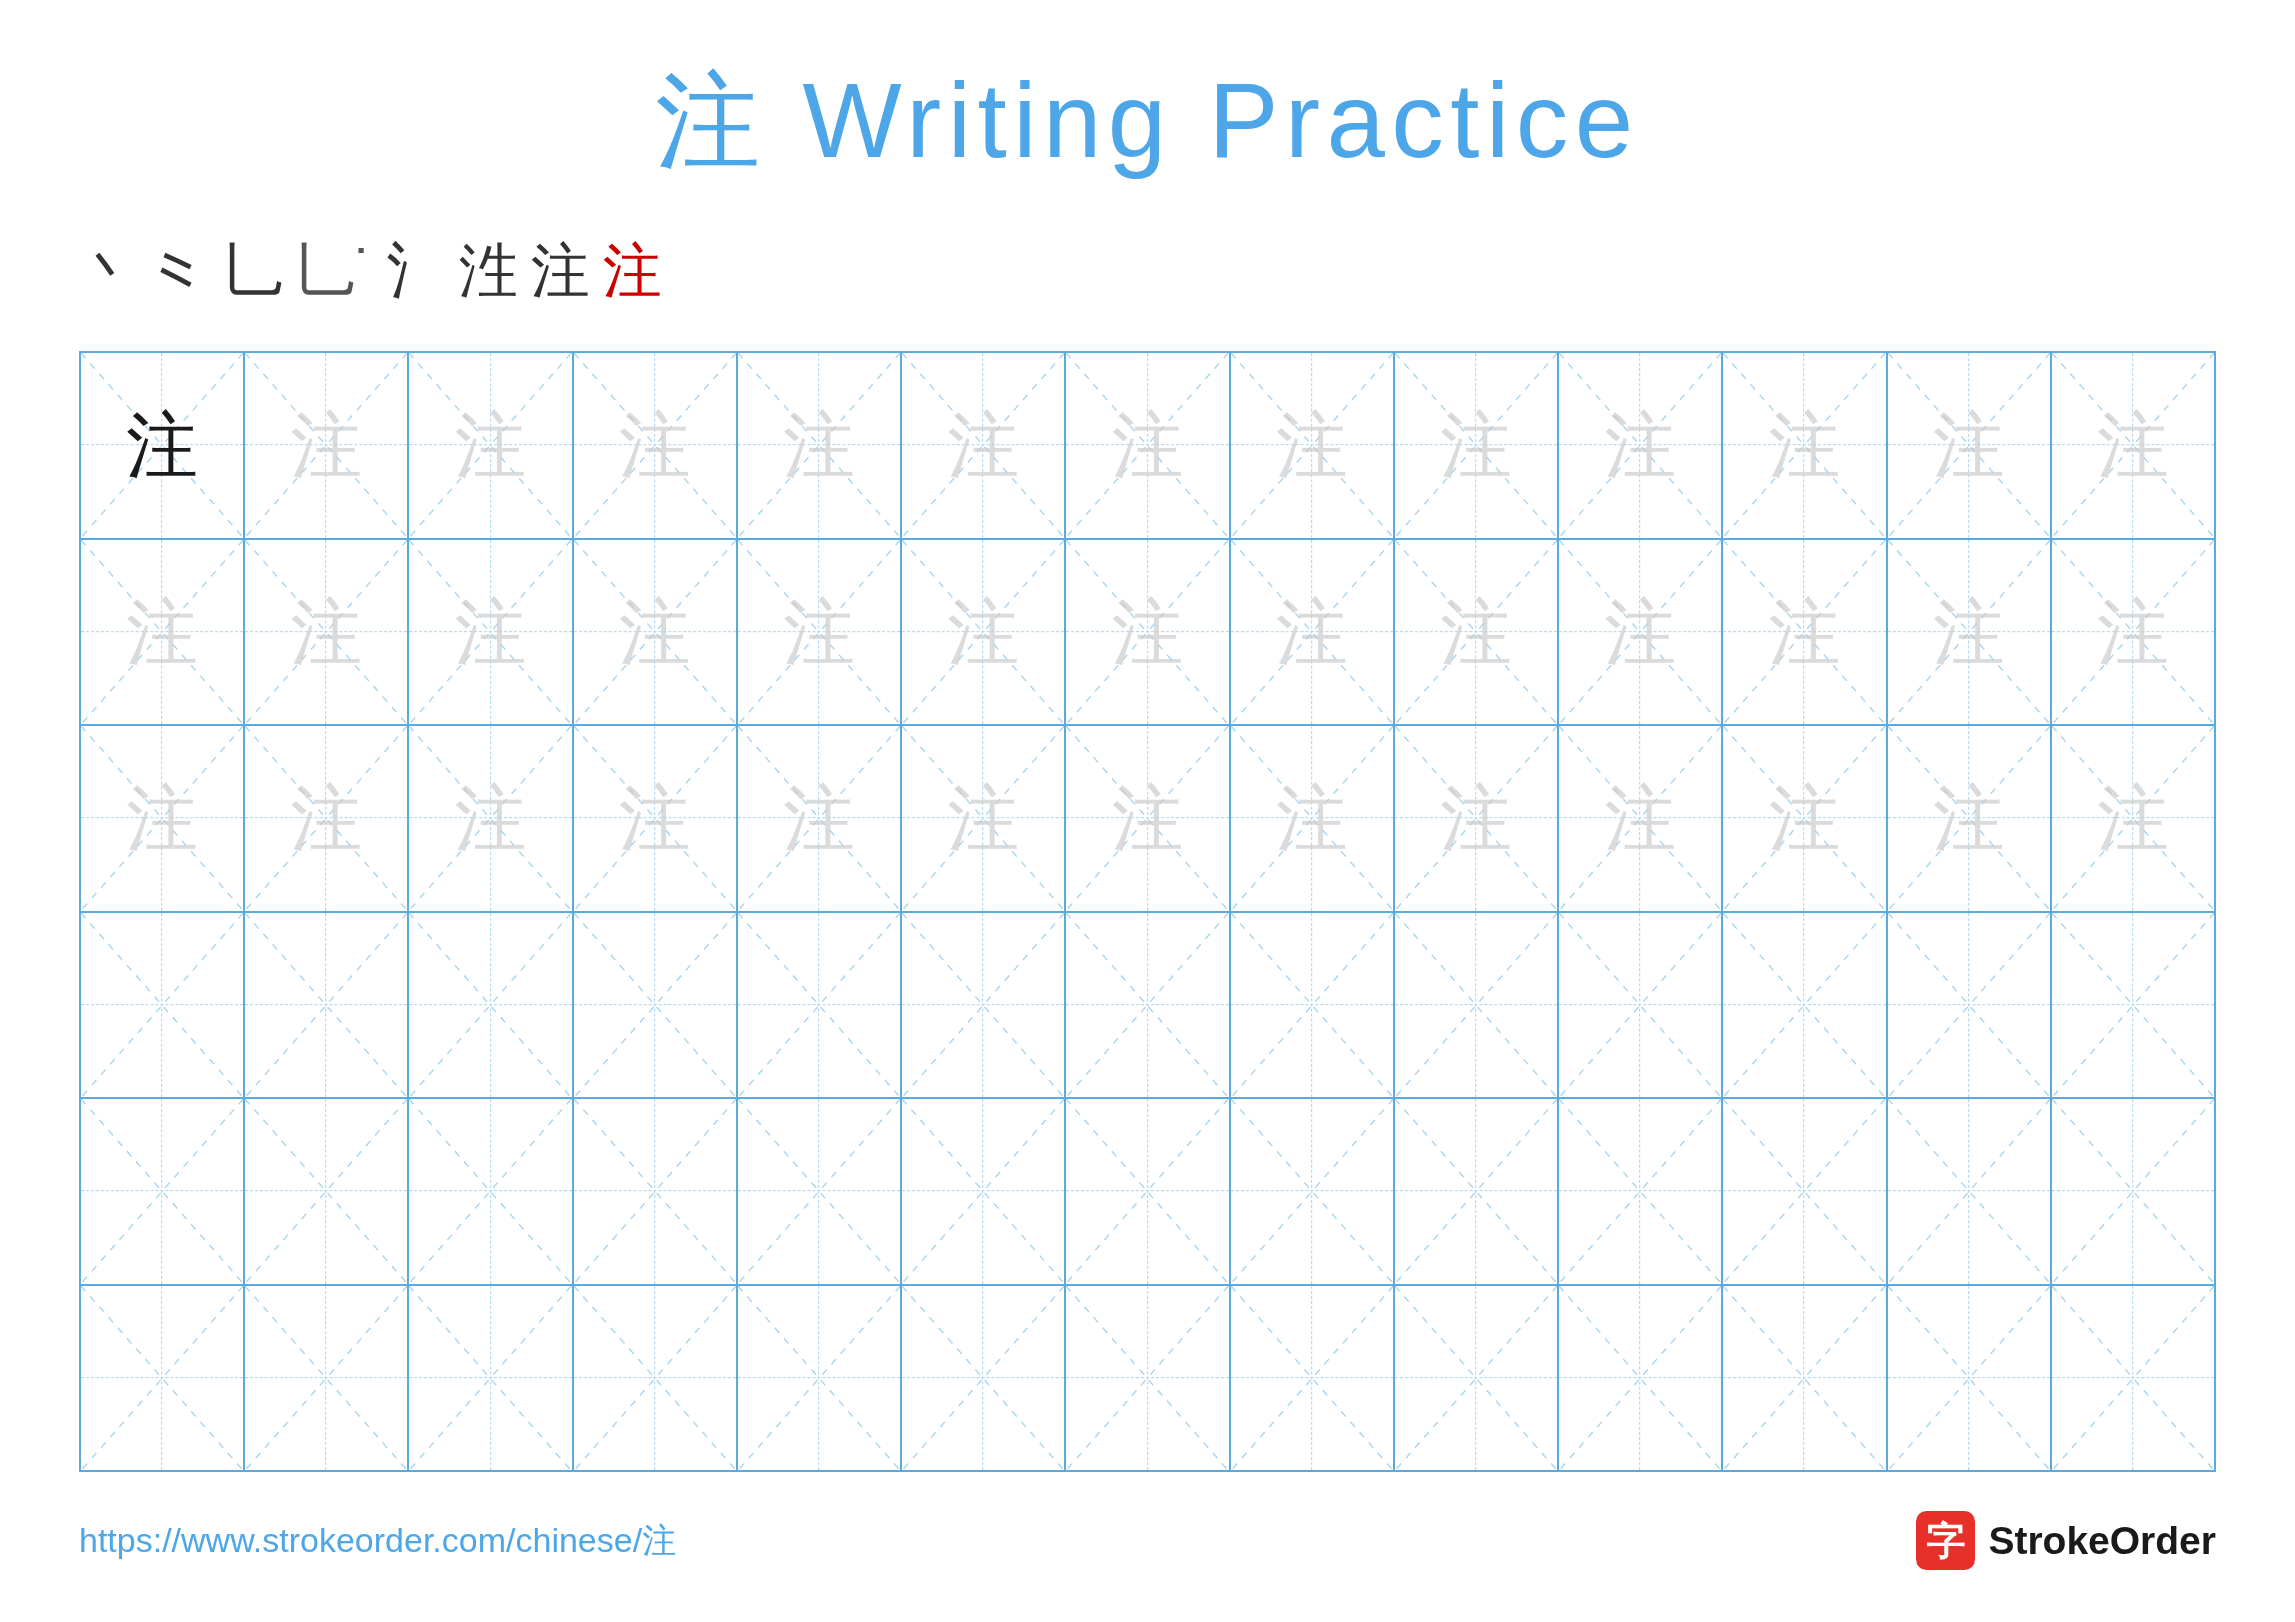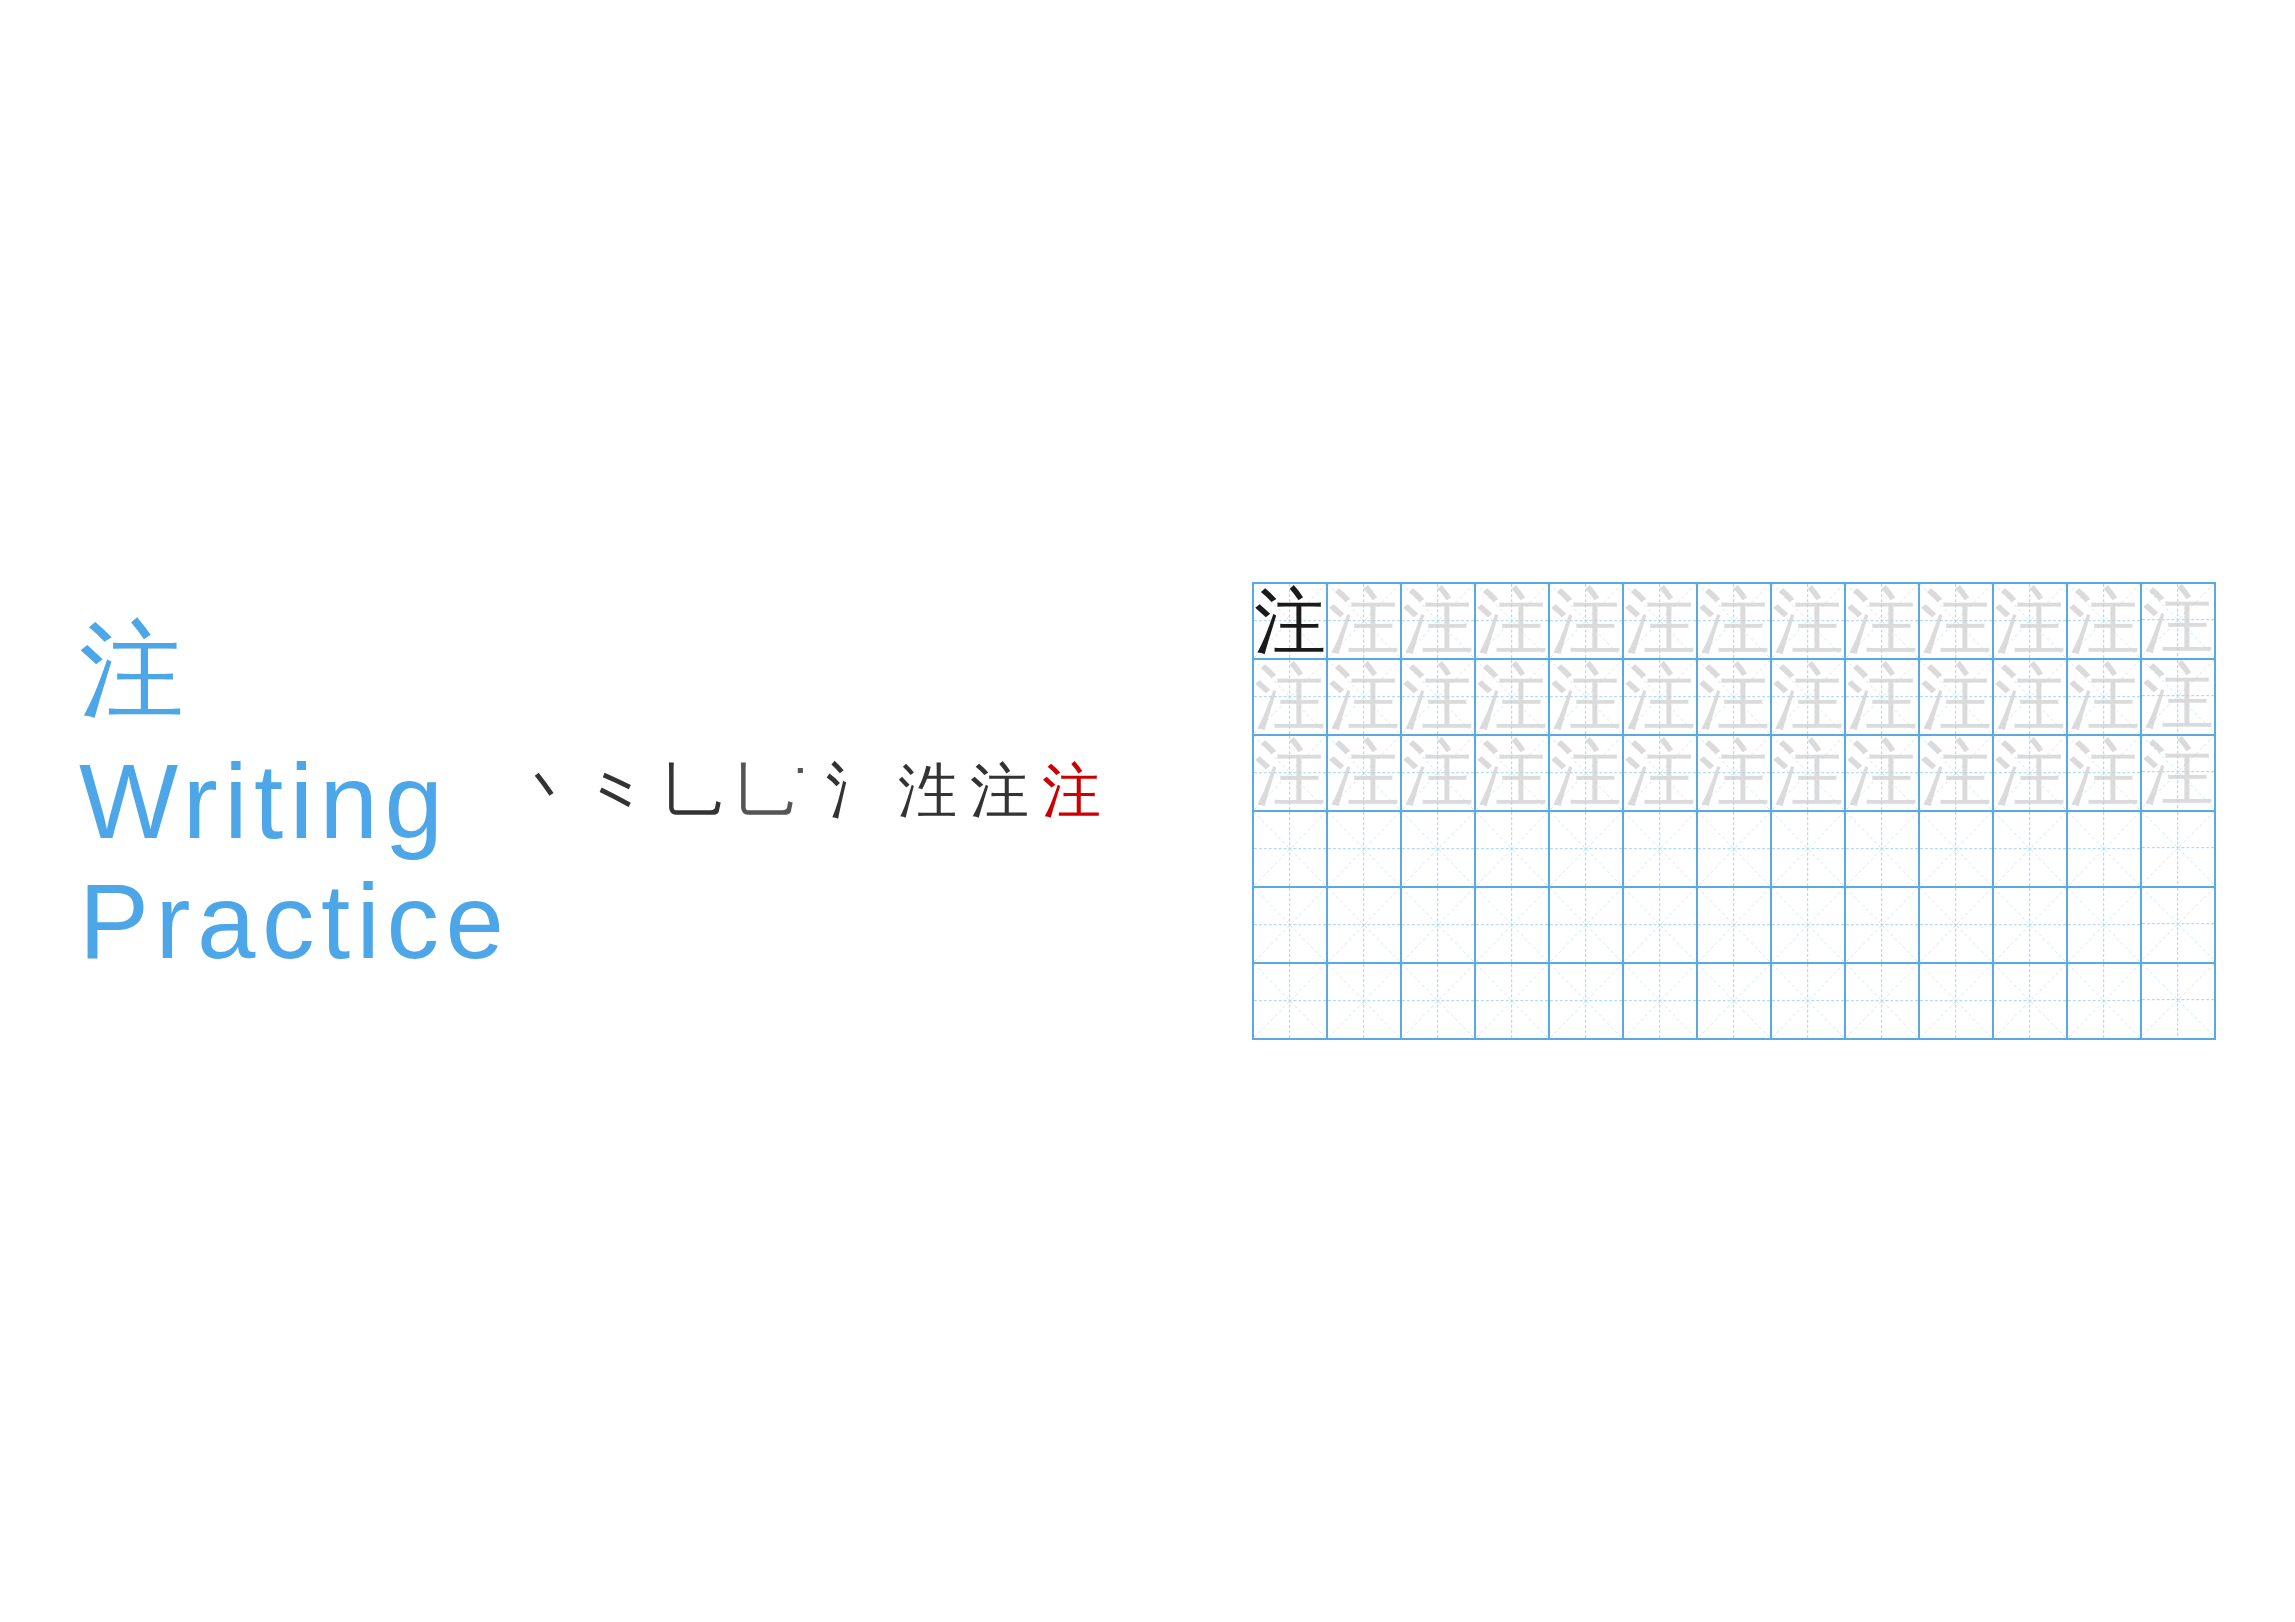--- a/index.html
+++ b/index.html
@@ -9,23 +9,23 @@
       background: #ffffff;
       font-family: Arial, sans-serif;
       position: relative;
       overflow: hidden;
     }
 
     .page-content {
       width: 100%;
       height: 100%;
       display: flex;
+      flex-direction: column;
       align-items: center;
       padding: 52px 79px 52px 79px;
-      gap: 8px;
     }
 
     
     .title {
       font-size: 105px;
       color: #4da6e8;
       font-weight: 400;
       margin-bottom: 39px;
       letter-spacing: 6.5px;
     }
@@ -745,15 +745,24 @@
       <div class="grid-cell">
         <svg class="guide-diag-1" viewBox="0 0 100 100" preserveAspectRatio="none">
           <line x1="0" y1="0" x2="100" y2="100" stroke="#a8d4f0" stroke-width="0.8" stroke-dasharray="4,4"></line>
           <line x1="100" y1="0" x2="0" y2="100" stroke="#a8d4f0" stroke-width="0.8" stroke-dasharray="4,4"></line>
         </svg>
       </div>
     </div>
 
   </div>
 
+  <div class="footer">
+    <a class="footer-url">https://www.strokeorder.com/chinese/注</a>
+    <div class="footer-brand">
+      <div class="footer-logo">
+        <span>字</span>
+      </div>
+      <span class="footer-brand-name">StrokeOrder</span>
+    </div>
+  </div>
 
 </div>
 
 
 </body></html>

